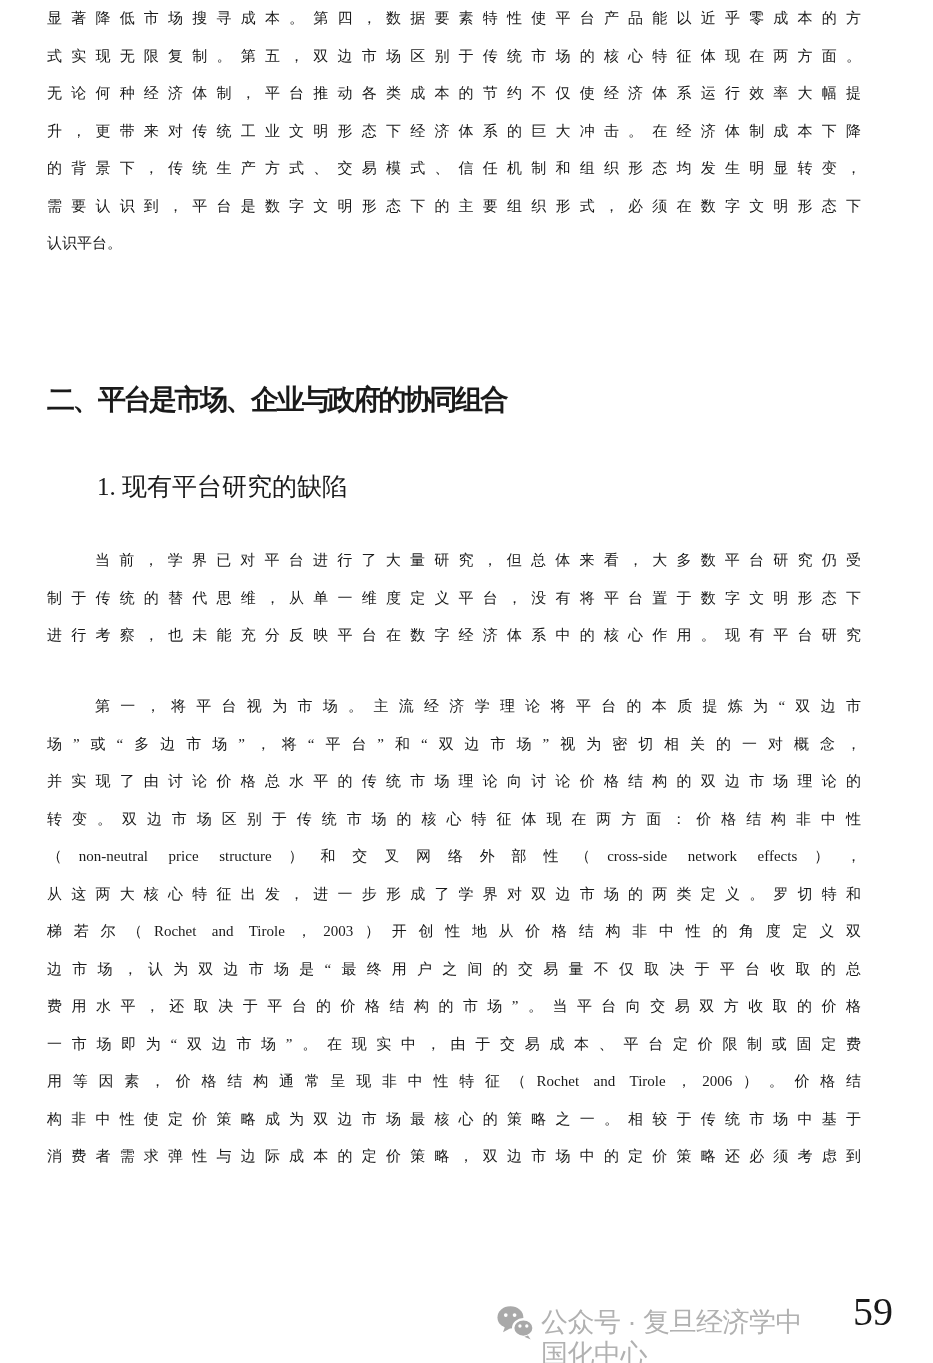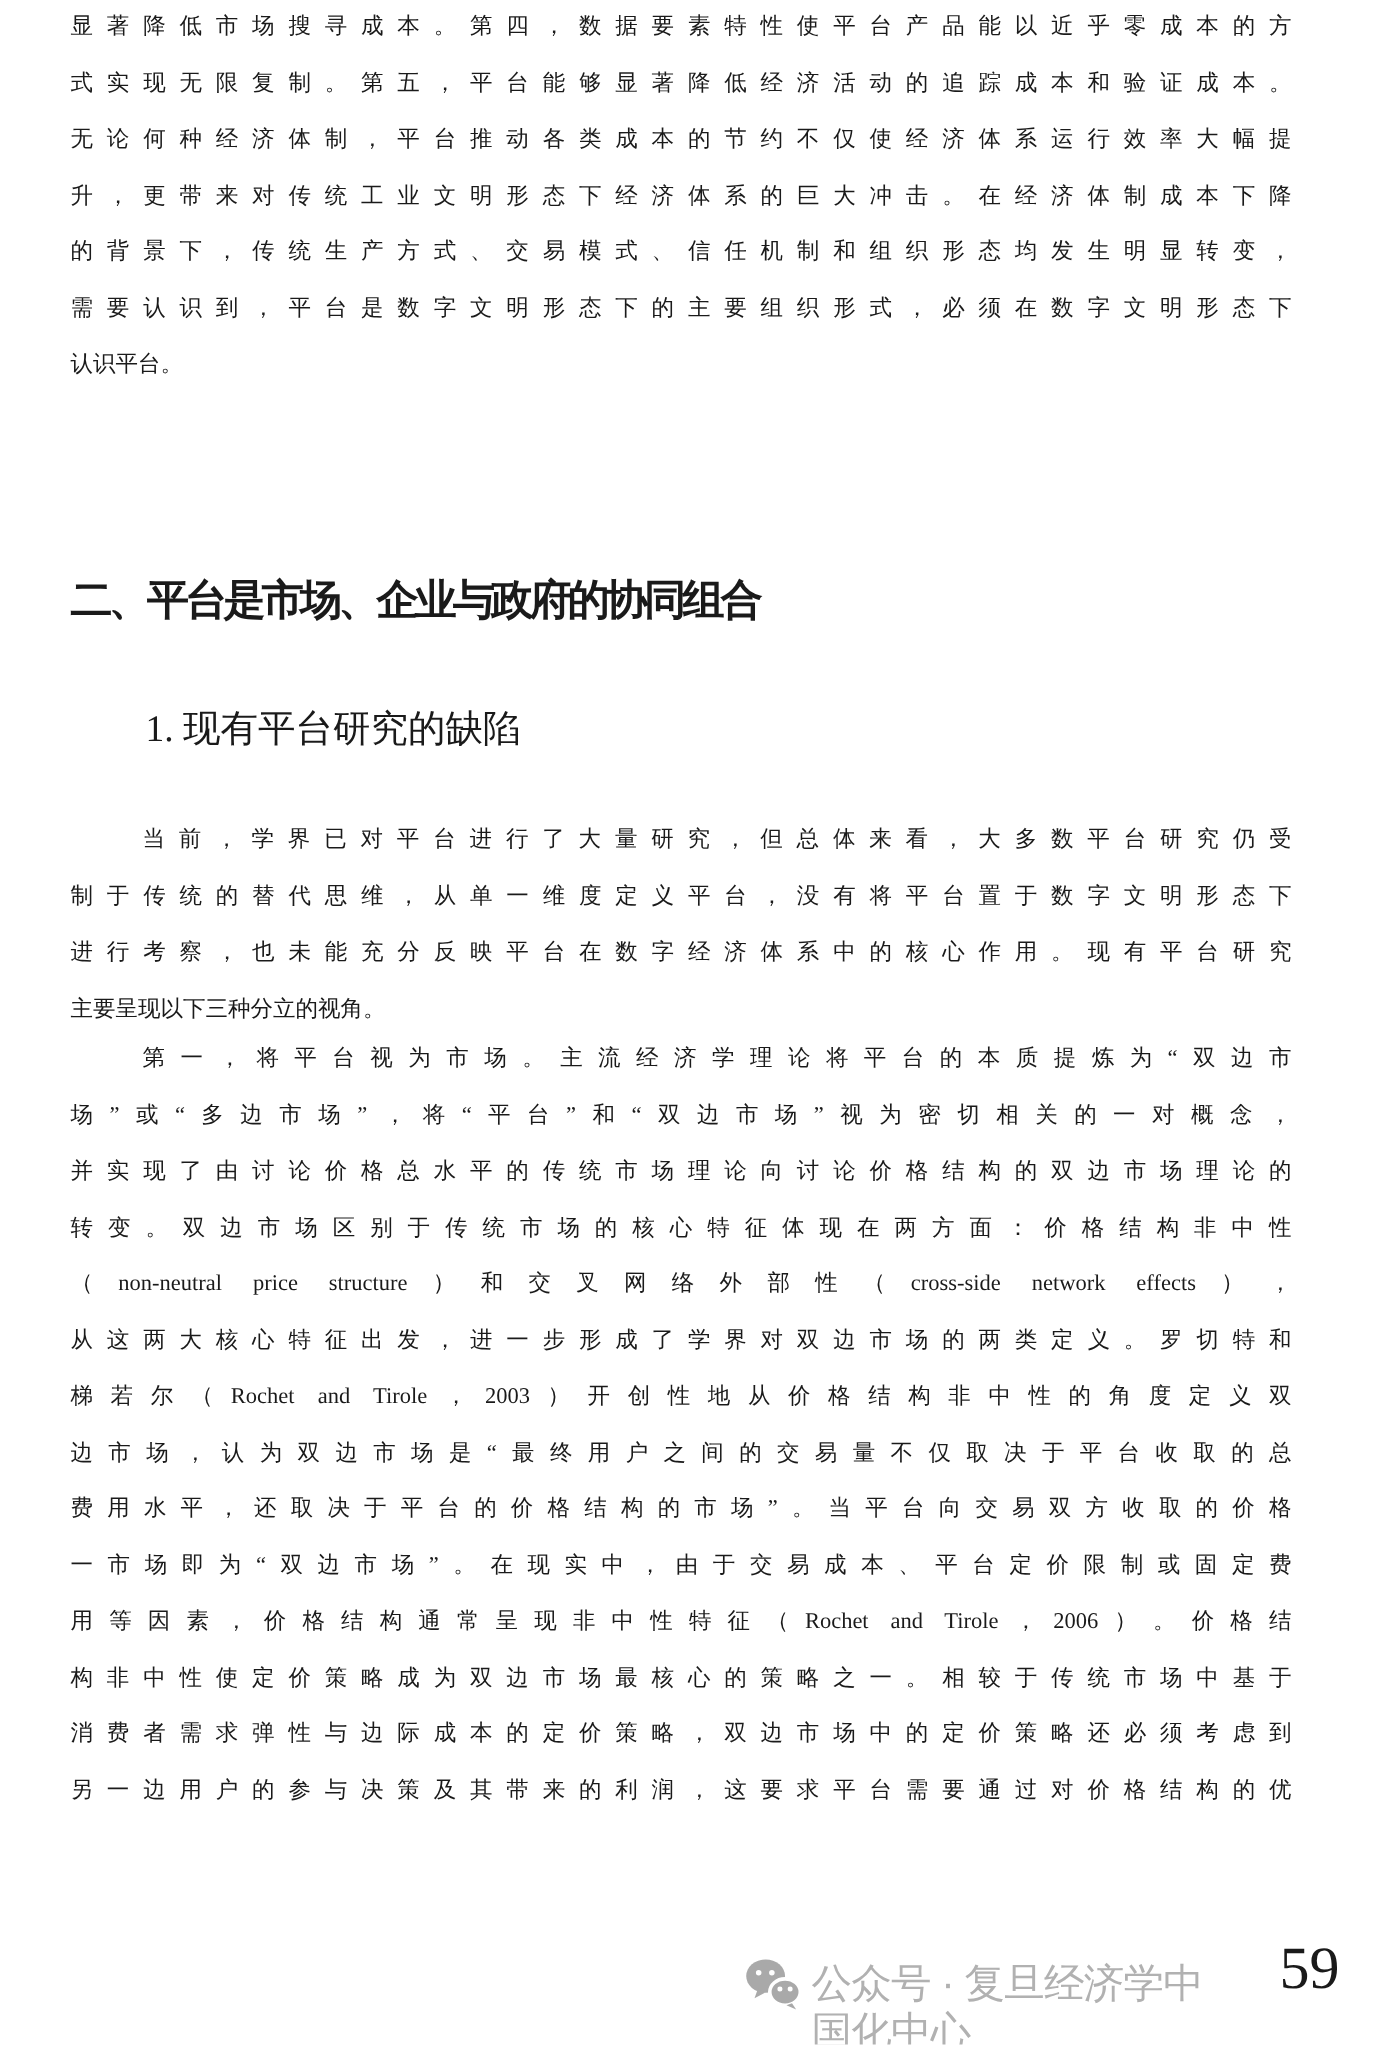--- a/index.html
+++ b/index.html
@@ -49,54 +49,52 @@
     font-size:40px; line-height:1; color:var(--text);
   }
 </style>
 </head>
 <body>
 
 <div class="page">
 
   <div class="para" data-indent="false">
       <div class="ln first" style="white-space: normal; text-align-last: justify;">显著降低市场搜寻成本。第四，数据要素特性使平台产品能以近乎零成本的方</div>
-      <div class="ln" style="white-space: normal; text-align-last: justify;">式实现无限复制。第五，平台能够显著降低经济活动的追踪成本和验证成本。</div>
+      <div class="ln" style="white-space: normal; text-align-last: justify;">式实现无限复制。第五，双边市场区别于传统市场的核心特征体现在两方面。</div>
       <div class="ln" style="white-space: normal; text-align-last: justify;">无论何种经济体制，平台推动各类成本的节约不仅使经济体系运行效率大幅提</div>
       <div class="ln" style="white-space: normal; text-align-last: justify;">升，更带来对传统工业文明形态下经济体系的巨大冲击。在经济体制成本下降</div>
       <div class="ln" style="white-space: normal; text-align-last: justify;">的背景下，传统生产方式、交易模式、信任机制和组织形态均发生明显转变，</div>
       <div class="ln" style="white-space: normal; text-align-last: justify;">需要认识到，平台是数字文明形态下的主要组织形式，必须在数字文明形态下</div>
       <div class="ln" style="white-space: normal;">认识平台。</div>
     </div>
 
   <h1 class="heading">二、平台是市场、企业与政府的协同组合</h1>
 
   <h2 class="subheading">1. 现有平台研究的缺陷</h2>
 
   <div class="para" data-indent="true" style="top:542px">
       <div class="ln first" style="white-space: normal; text-align-last: justify;">当前，学界已对平台进行了大量研究，但总体来看，大多数平台研究仍受</div>
       <div class="ln" style="white-space: normal; text-align-last: justify;">制于传统的替代思维，从单一维度定义平台，没有将平台置于数字文明形态下</div>
       <div class="ln" style="white-space: normal; text-align-last: justify;">进行考察，也未能充分反映平台在数字经济体系中的核心作用。现有平台研究</div>
-      <div class="ln" style="white-space: normal;">主要呈现以下三种分立的视角。</div>
     </div>
 
   <div class="para" data-indent="true" style="top:688px">
       <div class="ln first" style="white-space: normal; text-align-last: justify;">第一，将平台视为市场。主流经济学理论将平台的本质提炼为“双边市</div>
       <div class="ln" style="white-space: normal; text-align-last: justify;">场”或“多边市场”，将“平台”和“双边市场”视为密切相关的一对概念，</div>
       <div class="ln" style="white-space: normal; text-align-last: justify;">并实现了由讨论价格总水平的传统市场理论向讨论价格结构的双边市场理论的</div>
       <div class="ln" style="white-space: normal; text-align-last: justify;">转变。双边市场区别于传统市场的核心特征体现在两方面：价格结构非中性</div>
       <div class="ln" style="white-space: normal; text-align-last: justify;">（non-neutral price structure）和交叉网络外部性（cross-side network effects），</div>
       <div class="ln" style="white-space: normal; text-align-last: justify;">从这两大核心特征出发，进一步形成了学界对双边市场的两类定义。罗切特和</div>
       <div class="ln" style="white-space: normal; text-align-last: justify;">梯若尔（Rochet and Tirole，2003）开创性地从价格结构非中性的角度定义双</div>
       <div class="ln" style="white-space: normal; text-align-last: justify;">边市场，认为双边市场是“最终用户之间的交易量不仅取决于平台收取的总</div>
       <div class="ln" style="white-space: normal; text-align-last: justify;">费用水平，还取决于平台的价格结构的市场”。当平台向交易双方收取的价格</div>
       <div class="ln" style="white-space: normal; text-align-last: justify;">一市场即为“双边市场”。在现实中，由于交易成本、平台定价限制或固定费</div>
       <div class="ln" style="white-space: normal; text-align-last: justify;">用等因素，价格结构通常呈现非中性特征（Rochet and Tirole，2006）。价格结</div>
       <div class="ln" style="white-space: normal; text-align-last: justify;">构非中性使定价策略成为双边市场最核心的策略之一。相较于传统市场中基于</div>
       <div class="ln" style="white-space: normal; text-align-last: justify;">消费者需求弹性与边际成本的定价策略，双边市场中的定价策略还必须考虑到</div>
-      <div class="ln" style="white-space: normal; text-align-last: justify;">另一边用户的参与决策及其带来的利润，这要求平台需要通过对价格结构的优</div>
     </div>
 
   <div class="footer">
     <span class="wicon">
       <svg viewBox="0 0 40 37" width="37" height="35" aria-hidden="true">
         <ellipse cx="14.5" cy="13" rx="14" ry="12" fill="var(--icon)"></ellipse>
         <path d="M9 22 L6.5 29 L14 25 Z" fill="var(--icon)"></path>
         <circle cx="9.5" cy="10.5" r="2" fill="#ffffff"></circle>
         <circle cx="19" cy="10.5" r="2" fill="#ffffff"></circle>
         <ellipse cx="28.5" cy="24.5" rx="11" ry="9.5" fill="var(--icon)" stroke="#ffffff" stroke-width="2.6"></ellipse>

